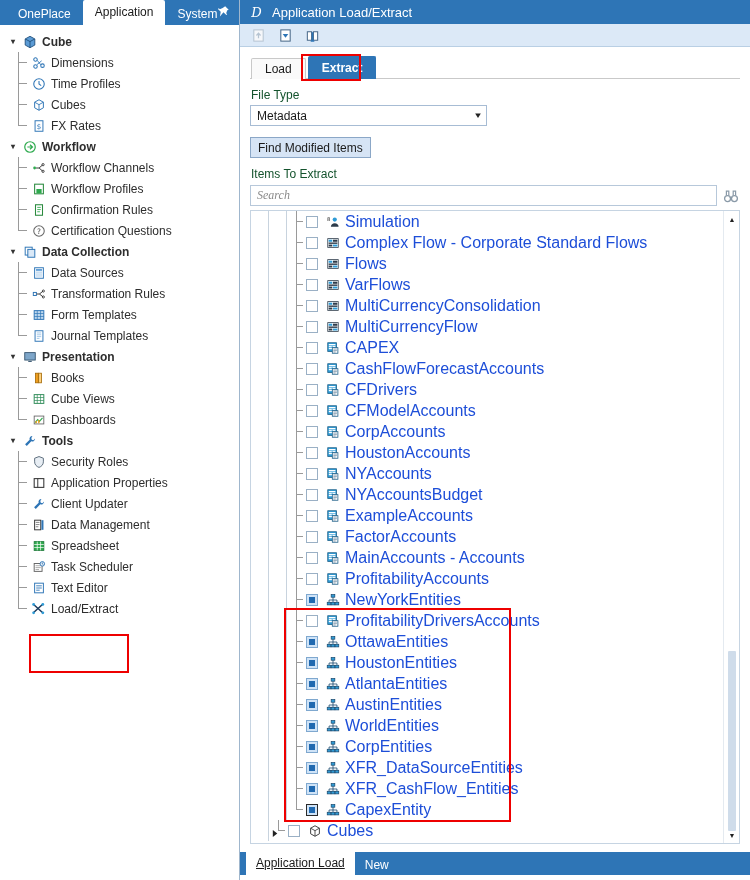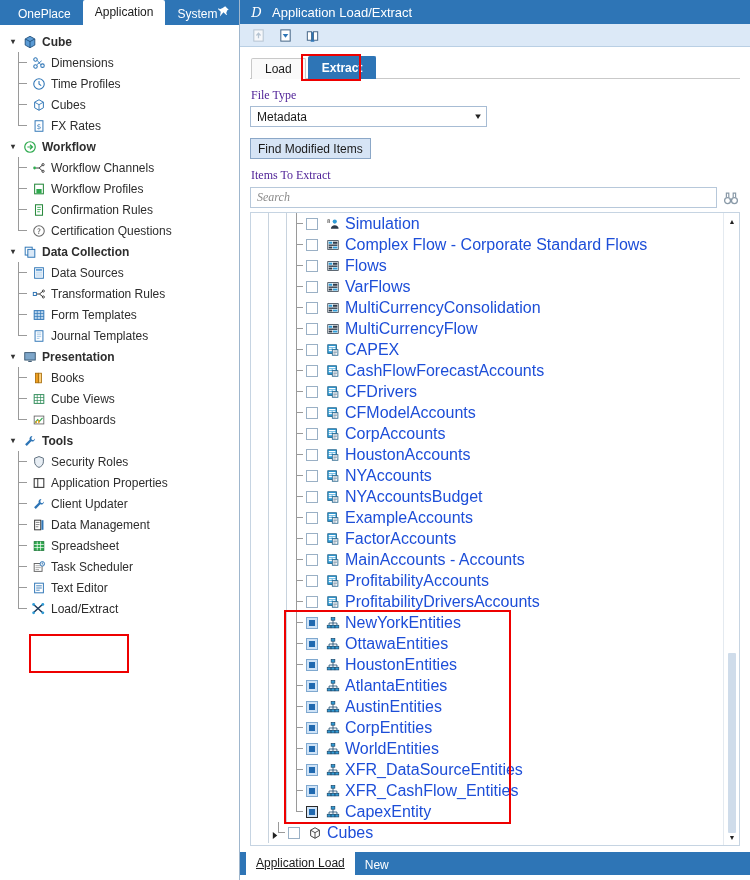--- a/index.html
+++ b/index.html
@@ -92,21 +92,21 @@
     border: 1px solid #c9c9c9; border-bottom: none; background: #fafafa;
     border-radius: 2px 2px 0 0; margin-right: 2px;
   }
   .ptab.active { background: #2E75B6; color: #ffffff; border-color: #2E75B6; font-weight: bold; height: 23px; line-height: 22px; }
   #tabs-underline { height: 1px; background: #c9c9c9; margin-top: -1px; }
   #tab-annotation {
     position: absolute; left: 50px; top: -2px; width: 60px; height: 27px;
     border: 2px solid #ee0000; pointer-events: none;
   }
 
-  .field-label { font-size: 12px; color: #4c1d95; margin: 9px 0 3px 1px; font-family: Liberation Serif, serif; }
+  .field-label { font-size: 12px; color: #14532d; margin: 9px 0 3px 1px; }
   #filetype-select {
     width: 237px; height: 21px; border: 1px solid #a7bcd4; background: #fff;
     display: flex; align-items: center; padding: 0 4px 0 6px; font-size: 12px;
     justify-content: space-between; color: #1a1a1a;
   }
   #filetype-select .caret { font-size: 8px; color: #222; transform: scaleX(1.2); }
 
   #find-modified-btn {
     margin-top: 11px; height: 21px; padding: 8px 7px;
     background: #d6e4f5; border: 1px solid #8ba7c7; font-size: 12px;
@@ -928,60 +928,60 @@
               </span>
               <span class="rlabel">ProfitabilityAccounts</span>
             </div>
             <div class="row">
               <div class="guides">
                 <span class="g1"></span>
                 <span class="g2"></span>
               </div>
               <span class="vline"></span>
               <span class="dash"></span>
-              <span class="cb"></span>
-              <span class="ricon">
-                <svg viewBox="0 0 16 16" width="14" height="14">
-                  <rect x="2" y="2" width="10" height="10" fill="#2e9bd6" stroke="#1b5d86" stroke-width="0.9"></rect>
-                  <rect x="3.2" y="3.4" width="7.6" height="1.6" fill="#ffffff"></rect>
-                  <rect x="3.2" y="5.8" width="3.4" height="1.4" fill="#ffffff"></rect>
-                  <rect x="7.4" y="5.8" width="3.4" height="1.4" fill="#ffffff"></rect>
-                  <rect x="3.2" y="8" width="7.6" height="1.4" fill="#ffffff"></rect>
-                  <rect x="7.2" y="7.6" width="6.4" height="6.4" fill="#ffffff" stroke="#1b5d86" stroke-width="0.9"></rect>
-                  <path d="M8.4 9.2h4M8.4 11h4M8.4 12.6h2.6" stroke="#5b7b95" stroke-width="0.8"></path>
-                </svg>
-              </span>
-              <span class="rlabel">ProfitabilityDriversAccounts</span>
-            </div>
-            <div class="row">
-              <div class="guides">
-                <span class="g1"></span>
-                <span class="g2"></span>
-              </div>
-              <span class="vline"></span>
-              <span class="dash"></span>
               <span class="cb checked"></span>
               <span class="ricon">
                 <svg viewBox="0 0 16 16" width="14" height="14">
                   <rect x="5.9" y="1.8" width="4.2" height="3" fill="#2e9bd6" stroke="#17466b" stroke-width="0.8"></rect>
                   <rect x="1.4" y="10.6" width="4.2" height="3" fill="#2e9bd6" stroke="#17466b" stroke-width="0.8"></rect>
                   <rect x="5.9" y="10.6" width="4.2" height="3" fill="#2e9bd6" stroke="#17466b" stroke-width="0.8"></rect>
                   <rect x="10.4" y="10.6" width="4.2" height="3" fill="#2e9bd6" stroke="#17466b" stroke-width="0.8"></rect>
                   <path d="M8 4.8v3.2M3.5 10.6V8h9v2.6M8 8v2.6" stroke="#17466b" stroke-width="0.9" fill="none"></path>
                 </svg>
               </span>
               <span class="rlabel">NewYorkEntities</span>
             </div>
             <div class="row">
               <div class="guides">
                 <span class="g1"></span>
                 <span class="g2"></span>
               </div>
               <span class="vline"></span>
               <span class="dash"></span>
+              <span class="cb"></span>
+              <span class="ricon">
+                <svg viewBox="0 0 16 16" width="14" height="14">
+                  <rect x="2" y="2" width="10" height="10" fill="#2e9bd6" stroke="#1b5d86" stroke-width="0.9"></rect>
+                  <rect x="3.2" y="3.4" width="7.6" height="1.6" fill="#ffffff"></rect>
+                  <rect x="3.2" y="5.8" width="3.4" height="1.4" fill="#ffffff"></rect>
+                  <rect x="7.4" y="5.8" width="3.4" height="1.4" fill="#ffffff"></rect>
+                  <rect x="3.2" y="8" width="7.6" height="1.4" fill="#ffffff"></rect>
+                  <rect x="7.2" y="7.6" width="6.4" height="6.4" fill="#ffffff" stroke="#1b5d86" stroke-width="0.9"></rect>
+                  <path d="M8.4 9.2h4M8.4 11h4M8.4 12.6h2.6" stroke="#5b7b95" stroke-width="0.8"></path>
+                </svg>
+              </span>
+              <span class="rlabel">ProfitabilityDriversAccounts</span>
+            </div>
+            <div class="row">
+              <div class="guides">
+                <span class="g1"></span>
+                <span class="g2"></span>
+              </div>
+              <span class="vline"></span>
+              <span class="dash"></span>
               <span class="cb checked"></span>
               <span class="ricon">
                 <svg viewBox="0 0 16 16" width="14" height="14">
                   <rect x="5.9" y="1.8" width="4.2" height="3" fill="#2e9bd6" stroke="#17466b" stroke-width="0.8"></rect>
                   <rect x="1.4" y="10.6" width="4.2" height="3" fill="#2e9bd6" stroke="#17466b" stroke-width="0.8"></rect>
                   <rect x="5.9" y="10.6" width="4.2" height="3" fill="#2e9bd6" stroke="#17466b" stroke-width="0.8"></rect>
                   <rect x="10.4" y="10.6" width="4.2" height="3" fill="#2e9bd6" stroke="#17466b" stroke-width="0.8"></rect>
                   <path d="M8 4.8v3.2M3.5 10.6V8h9v2.6M8 8v2.6" stroke="#17466b" stroke-width="0.9" fill="none"></path>
                 </svg>
               </span>
@@ -1054,40 +1054,40 @@
               <span class="cb checked"></span>
               <span class="ricon">
                 <svg viewBox="0 0 16 16" width="14" height="14">
                   <rect x="5.9" y="1.8" width="4.2" height="3" fill="#2e9bd6" stroke="#17466b" stroke-width="0.8"></rect>
                   <rect x="1.4" y="10.6" width="4.2" height="3" fill="#2e9bd6" stroke="#17466b" stroke-width="0.8"></rect>
                   <rect x="5.9" y="10.6" width="4.2" height="3" fill="#2e9bd6" stroke="#17466b" stroke-width="0.8"></rect>
                   <rect x="10.4" y="10.6" width="4.2" height="3" fill="#2e9bd6" stroke="#17466b" stroke-width="0.8"></rect>
                   <path d="M8 4.8v3.2M3.5 10.6V8h9v2.6M8 8v2.6" stroke="#17466b" stroke-width="0.9" fill="none"></path>
                 </svg>
               </span>
-              <span class="rlabel">CorpEntities</span>
+              <span class="rlabel">WorldEntities</span>
             </div>
             <div class="row">
               <div class="guides">
                 <span class="g1"></span>
                 <span class="g2"></span>
               </div>
               <span class="vline"></span>
               <span class="dash"></span>
               <span class="cb checked"></span>
               <span class="ricon">
                 <svg viewBox="0 0 16 16" width="14" height="14">
                   <rect x="5.9" y="1.8" width="4.2" height="3" fill="#2e9bd6" stroke="#17466b" stroke-width="0.8"></rect>
                   <rect x="1.4" y="10.6" width="4.2" height="3" fill="#2e9bd6" stroke="#17466b" stroke-width="0.8"></rect>
                   <rect x="5.9" y="10.6" width="4.2" height="3" fill="#2e9bd6" stroke="#17466b" stroke-width="0.8"></rect>
                   <rect x="10.4" y="10.6" width="4.2" height="3" fill="#2e9bd6" stroke="#17466b" stroke-width="0.8"></rect>
                   <path d="M8 4.8v3.2M3.5 10.6V8h9v2.6M8 8v2.6" stroke="#17466b" stroke-width="0.9" fill="none"></path>
                 </svg>
               </span>
-              <span class="rlabel">WorldEntities</span>
+              <span class="rlabel">CorpEntities</span>
             </div>
             <div class="row">
               <div class="guides">
                 <span class="g1"></span>
                 <span class="g2"></span>
               </div>
               <span class="vline"></span>
               <span class="dash"></span>
               <span class="cb checked"></span>
               <span class="ricon">

